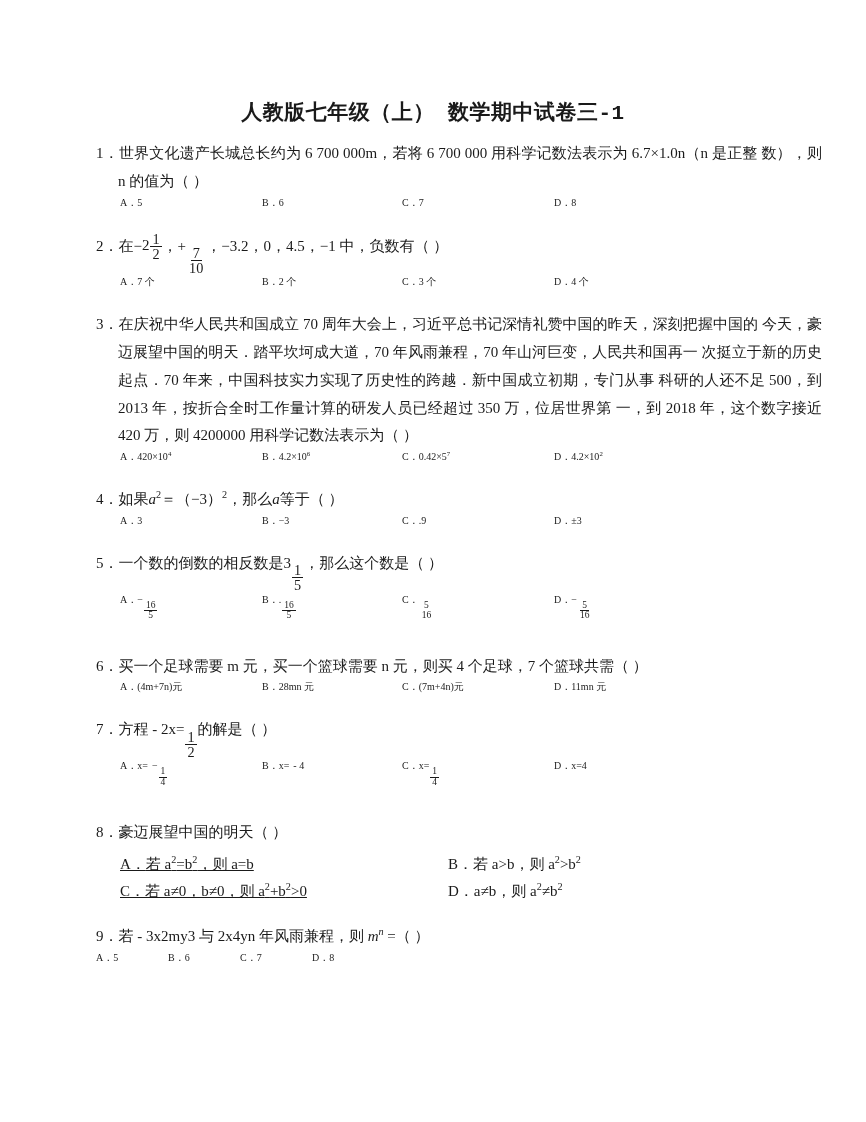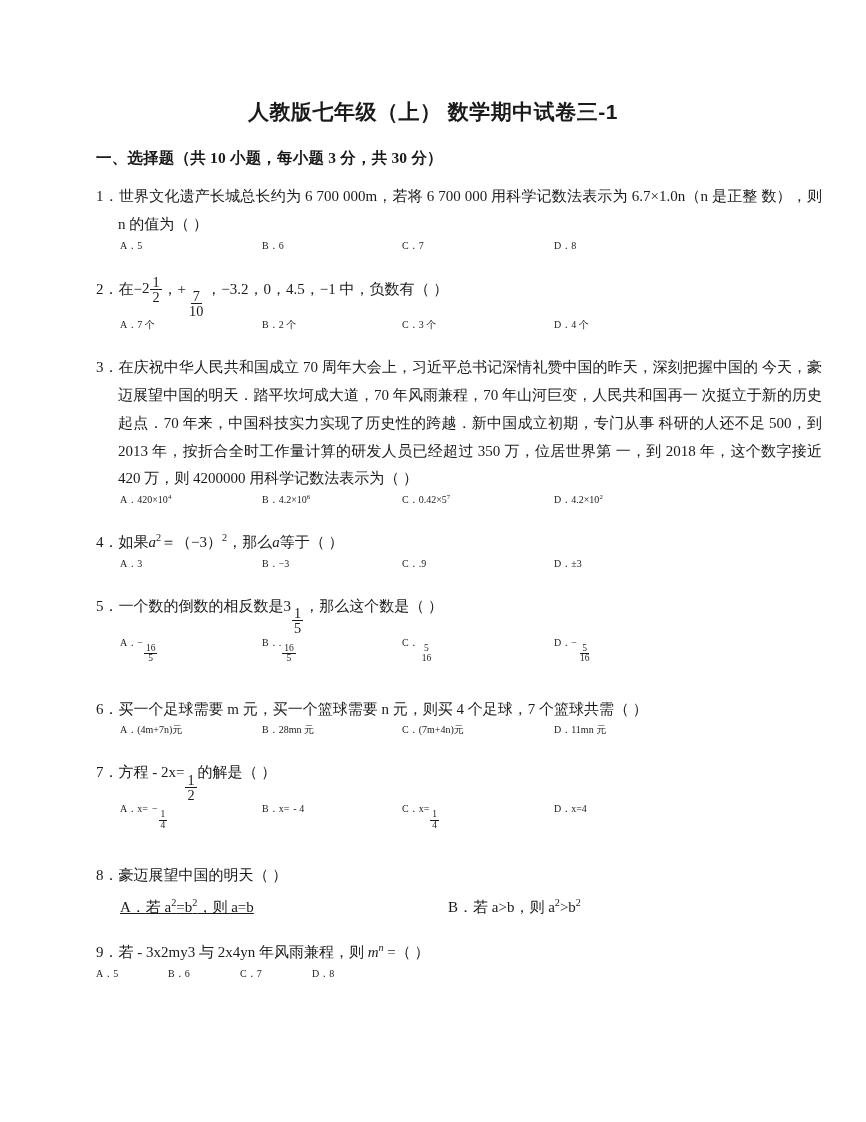--- a/index.html
+++ b/index.html
@@ -22,21 +22,21 @@
     padding: 0;
     overflow: hidden;
   }
   .doc-title {
     text-align: center;
     font-size: 21px;
     font-weight: bold;
     letter-spacing: 0.5px;
     margin: 0;
     padding-top: 98px;
-    font-family: Liberation Sans, sans-serif;
+    font-family: Liberation Mono, monospace;
   }
   .section-heading {
     font-size: 15.5px;
     font-weight: bold;
     margin: 22px 0 0 0;
     padding-left: 96px;
     letter-spacing: 0.2px;
   }
   .q-block {
     padding-left: 96px;
@@ -112,21 +112,20 @@
   .it { font-style: italic; }
   .sp { display: inline-block; width: 4px; }
 </style>
 </head>
 <body>
 
 <div class="page">
 
   <h1 class="doc-title">人教版七年级（上） 数学期中试卷三-1</h1>
 
-  <div class="section-heading">一、选择题（共 10 小题，每小题 3 分，共 30 分）</div>
 
   <div class="q-block">
     <div class="q-stem indent-wrap">
       <span class="num">1．</span><span>世界文化遗产长城总长约为 6 700 000m，若将 6 700 000 用科学记数法表示为 6.7×1.0n（n 是正整</span>
       <span>数），则 n 的值为（      ）</span>
     </div>
     <div class="opts">
       <span class="opt c1">A．5</span>
       <span class="opt c2">B．6</span>
       <span class="opt c3">C．7</span>
@@ -245,20 +244,24 @@
 
   <div class="q-block">
     <div class="q-stem">
       <span class="num">8．</span><span>豪迈展望中国的明天（      ）</span>
     </div>
     <div class="opts2">
       <div class="row">
         <span class="opt w1"><span>A．</span><span>若 a</span><sup>2</sup><span>=b</span><sup>2</sup><span>，则 a=b</span></span>
         <span class="opt w2"><span>B．</span><span>若 a&gt;b，则 a</span><sup>2</sup><span>&gt;b</span><sup>2</sup><span></span></span>
       </div>
+      <div class="row">
+        <span class="opt w1"><span>C．</span><span>若 a≠0，b≠0，则 a</span><sup>2</sup><span>+b</span><sup>2</sup><span>&gt;0</span></span>
+        <span class="opt w2"><span>D．</span><span>a≠b，则 a</span><sup>2</sup><span>≠b</span><sup>2</sup><span></span></span>
+      </div>
     </div>
   </div>
 
   <div class="q-block">
     <div class="q-stem">
       <span class="num">9．</span><span>若 - 3x2my3 与 2x4yn 年风雨兼程，则 </span><span class="it">m</span><sup class="it">n</sup><span> =（      ）</span>
     </div>
     <div class="opts">
       <span class="opt n1">A．5</span>
       <span class="opt n2">B．6</span>

